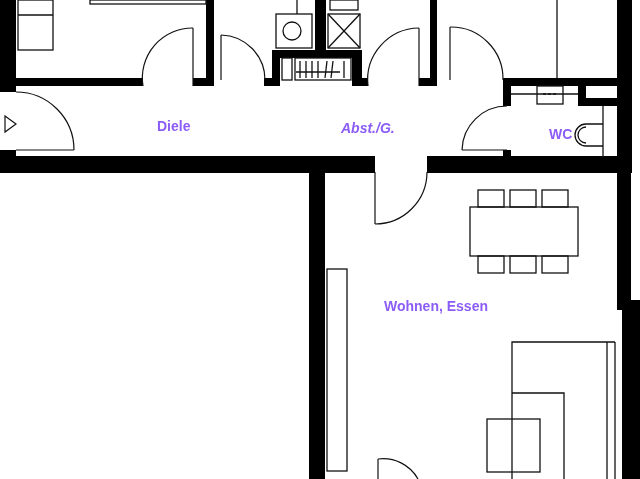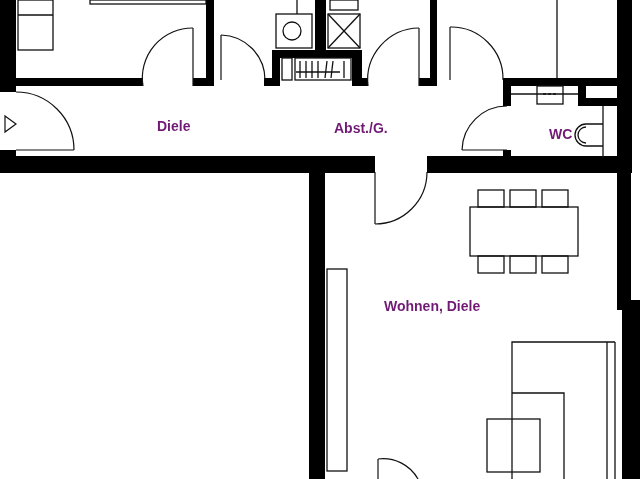--- a/index.html
+++ b/index.html
@@ -1,18 +1,18 @@
 <!DOCTYPE html>
 <html><head>
 <meta charset="utf-8">
 <style>
   html, body { margin:0; padding:0; background:#ffffff; }
   body { width:640px; height:479px; overflow:hidden; position:relative; font-family:"Liberation Sans", sans-serif; }
   svg { position:absolute; left:0; top:0; }
-  .label { position:absolute; font-family:"Liberation Sans", sans-serif; font-weight:bold; font-size:14px; color:#701a75; white-space:nowrap; }
+  .label { position:absolute; font-family:"Liberation Sans", sans-serif; font-weight:bold; font-size:14px; color:#8b5cf6; white-space:nowrap; }
 </style>
 </head>
 <body>
 
 <svg width="640" height="479" viewBox="0 0 640 479" xmlns="http://www.w3.org/2000/svg">
   <g fill="#000">
 
     <rect x="0" y="0" width="16" height="92"></rect>
     <rect x="0" y="150" width="16" height="22"></rect>
 
@@ -119,15 +119,15 @@
     <path d="M378,459 A40,40 0 0 1 418,479"></path>
     <line x1="378" y1="459" x2="378" y2="479"></line>
   </g>
 
   <g>
     <path d="M5,116 L16,124 L5,132 Z" fill="#fff" stroke="#111" stroke-width="1.2"></path>
   </g>
 </svg>
 
 <div class="label" style="left:157px;top:118px;">Diele</div>
-<div class="label" style="left:334px;top:120px;">Abst./G.</div>
+<div class="label" style="left:341px;top:120px;font-style:italic;">Abst./G.</div>
 <div class="label" style="left:549px;top:126px;">WC</div>
-<div class="label" style="left:384px;top:298px;">Wohnen, Diele</div>
+<div class="label" style="left:384px;top:298px;">Wohnen, Essen</div>
 
 </body></html>

